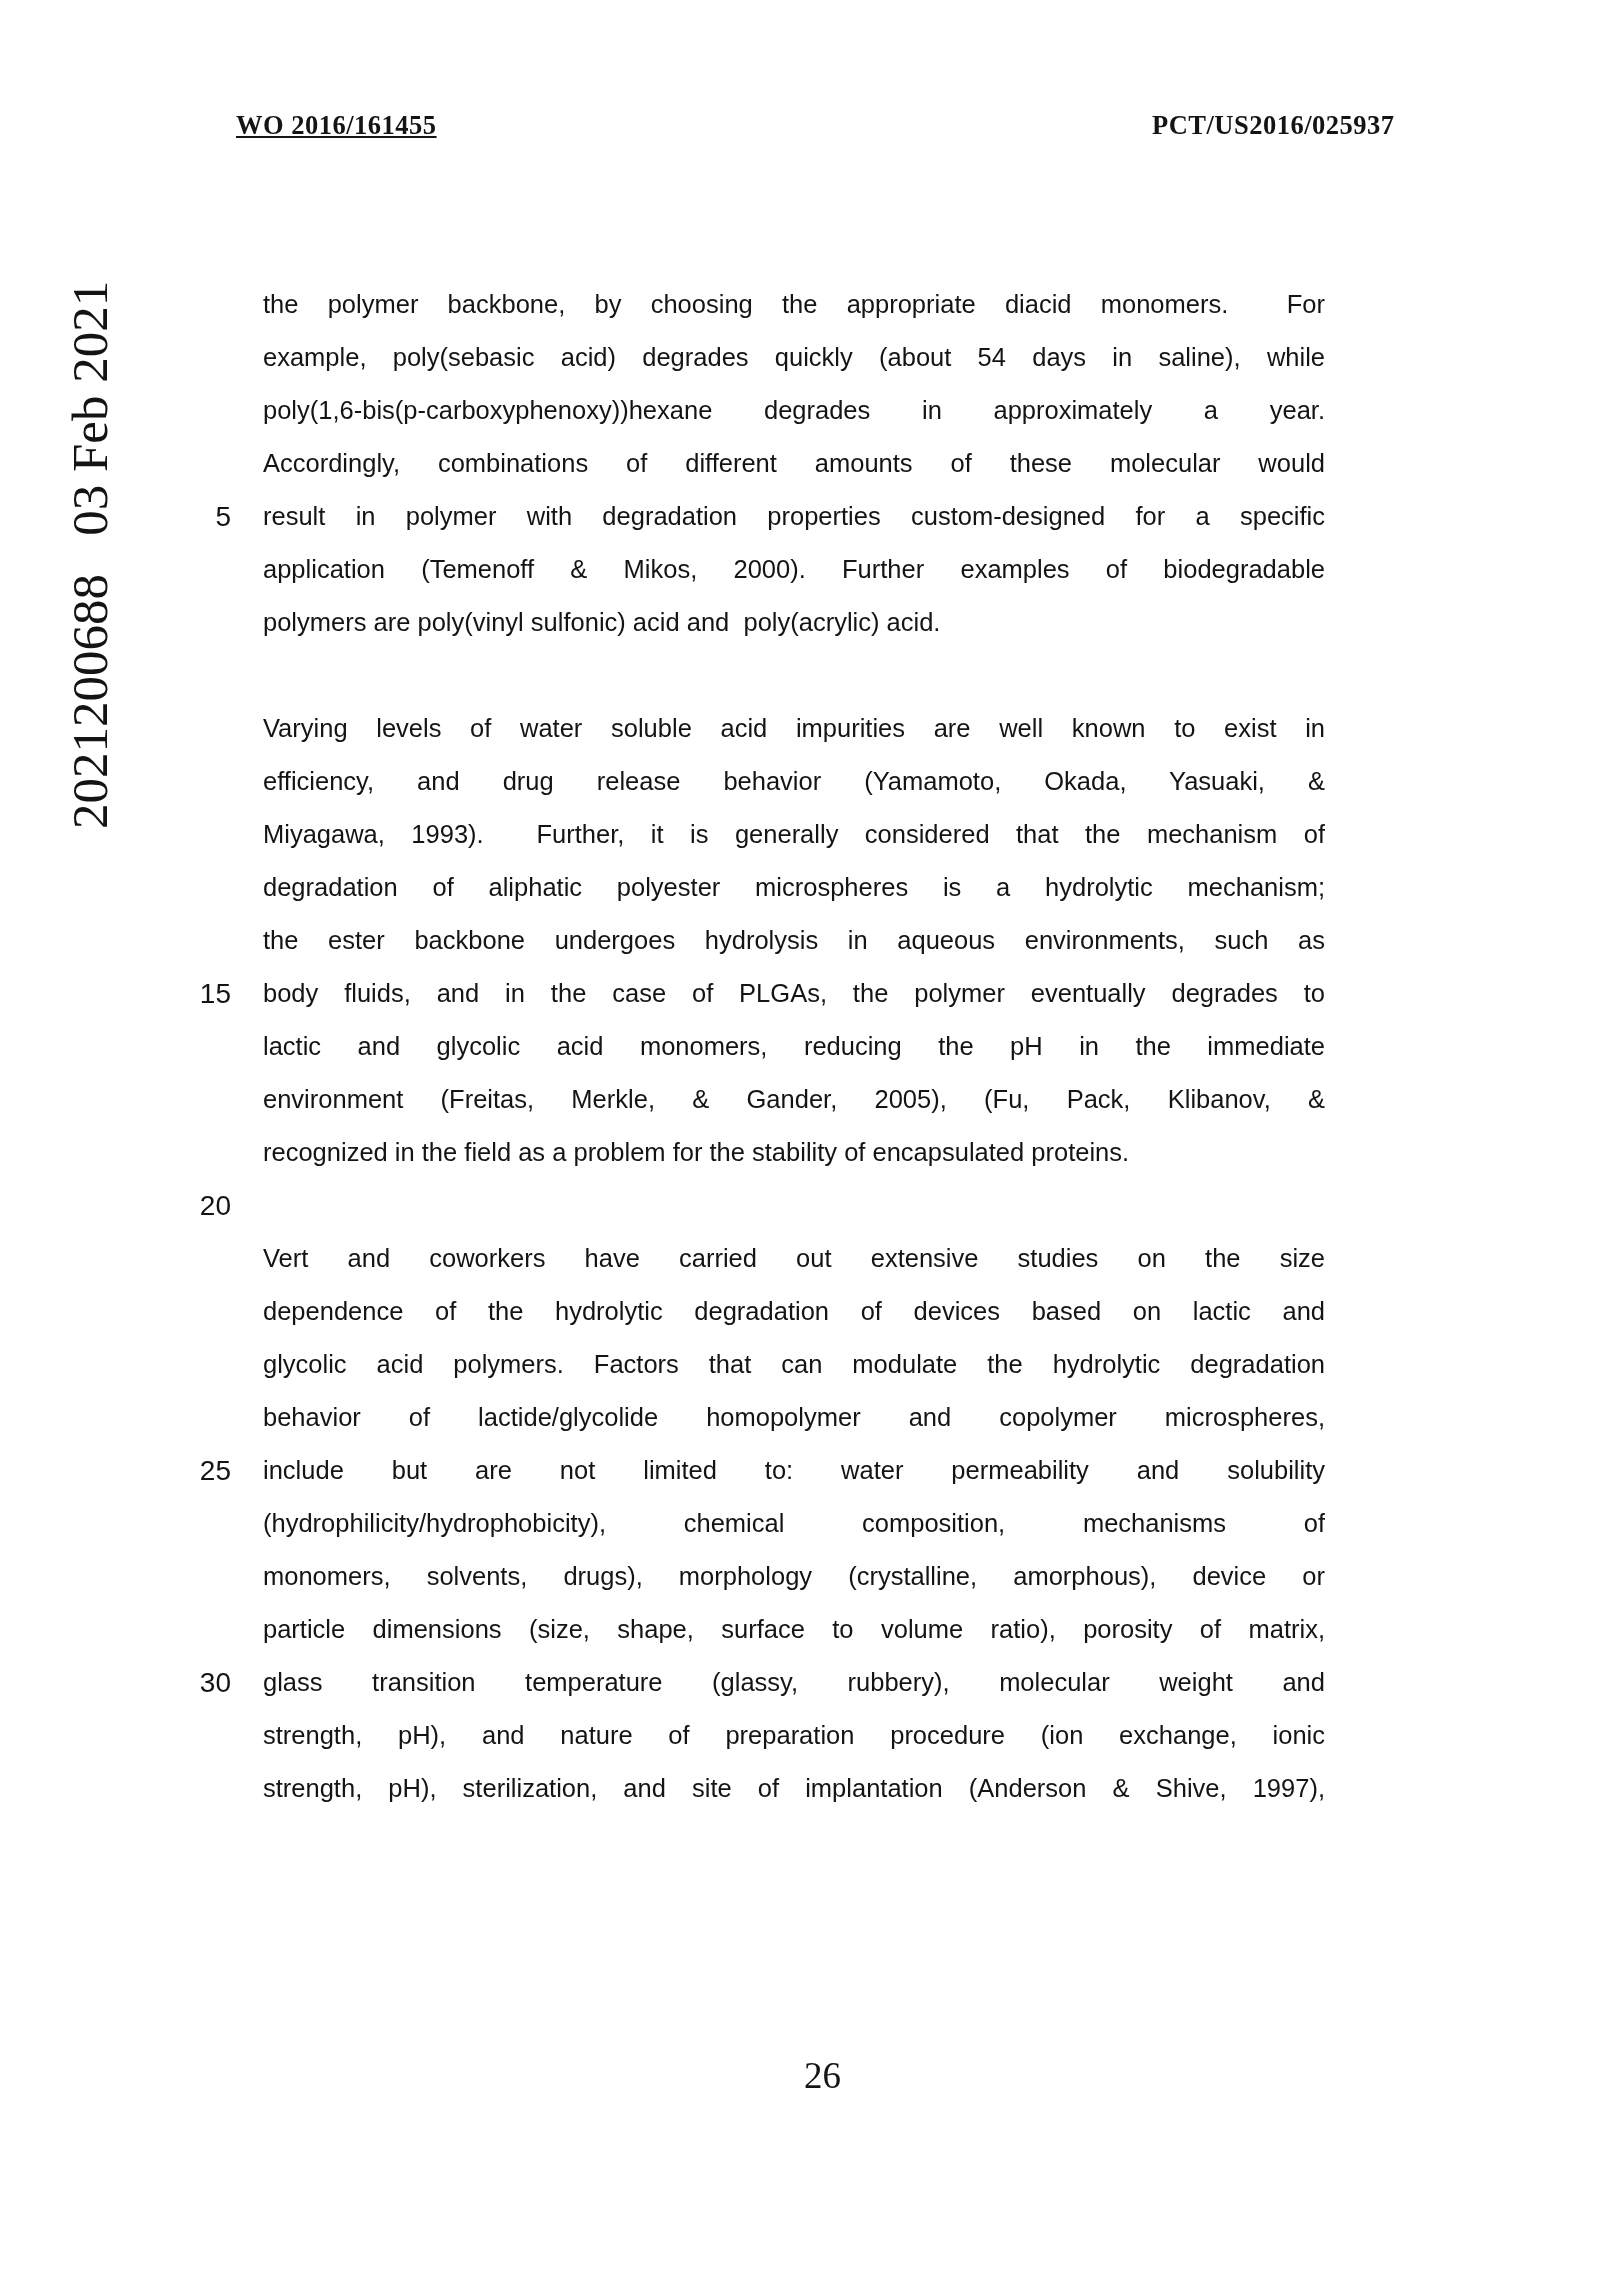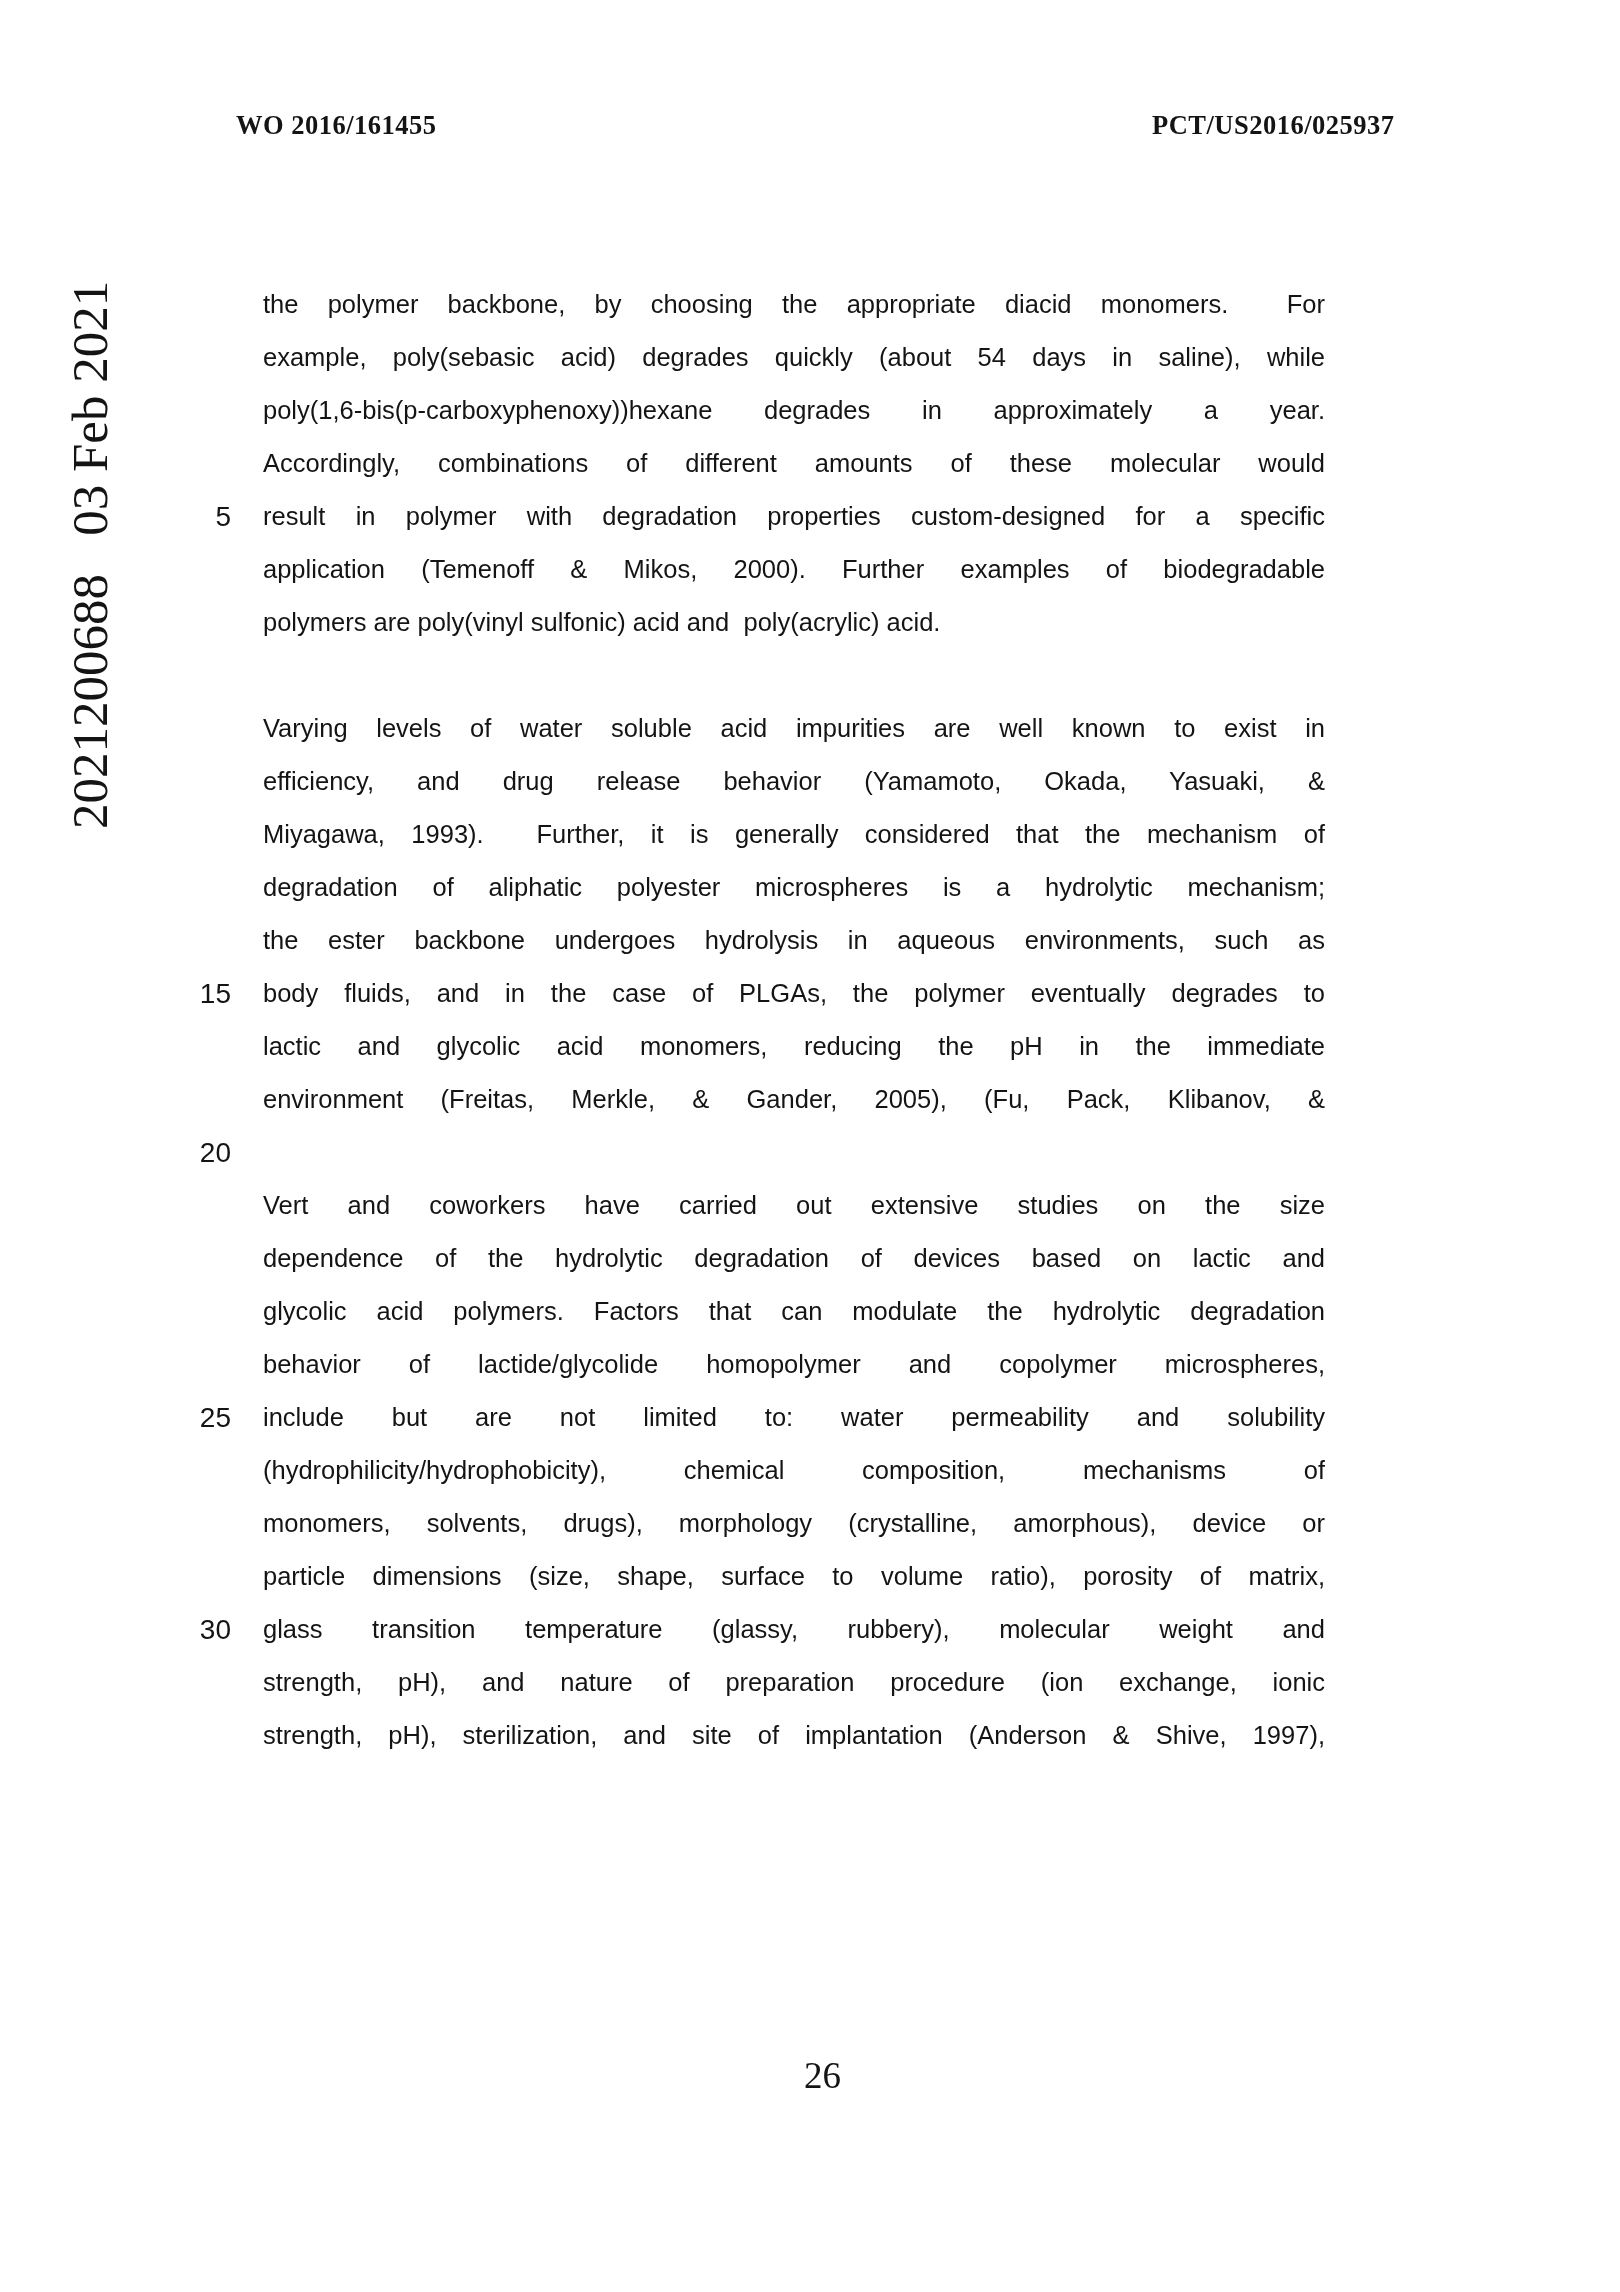--- a/index.html
+++ b/index.html
@@ -12,21 +12,21 @@
     font-family:"Liberation Sans", sans-serif;
     overflow:hidden;
   }
   .hdr {
     position:absolute; top:110px;
     font-family:"Liberation Serif", serif;
     font-weight:bold; font-size:26.5px;
     letter-spacing:0.5px;
     white-space:pre;
   }
-  .hdr.left  { left:236px; }
+  .hdr.left  { left:236px;text-decoration:underline; }
   .hdr.right { left:1152px; }
   .sidebar {
     position:absolute; left:63px; top:829px;
     transform:rotate(-90deg); transform-origin:0 0;
     font-family:"Liberation Serif", serif;
     font-size:51px;
     white-space:pre;
     width:686px; height:55px;
     line-height:55px;
   }
@@ -122,20 +122,24 @@
       </div>
       <div class="row">
         <span class="num"></span>
         <div class="txt">lactic and glycolic acid monomers, reducing the pH in the immediate</div>
       </div>
       <div class="row">
         <span class="num"></span>
         <div class="txt">environment (Freitas, Merkle, &amp; Gander, 2005), (Fu, Pack, Klibanov, &amp;</div>
       </div>
       <div class="row">
+        <span class="num"></span>
+        <div class="txt end">recognized in the field as a problem for the stability of encapsulated proteins.</div>
+      </div>
+      <div class="row">
         <span class="num">20</span>
         <div class="txt end"></div>
       </div>
       <div class="row">
         <span class="num"></span>
         <div class="txt">Vert and coworkers have carried out extensive studies on the size</div>
       </div>
       <div class="row">
         <span class="num"></span>
         <div class="txt">dependence of the hydrolytic degradation of devices based on lactic and</div>

